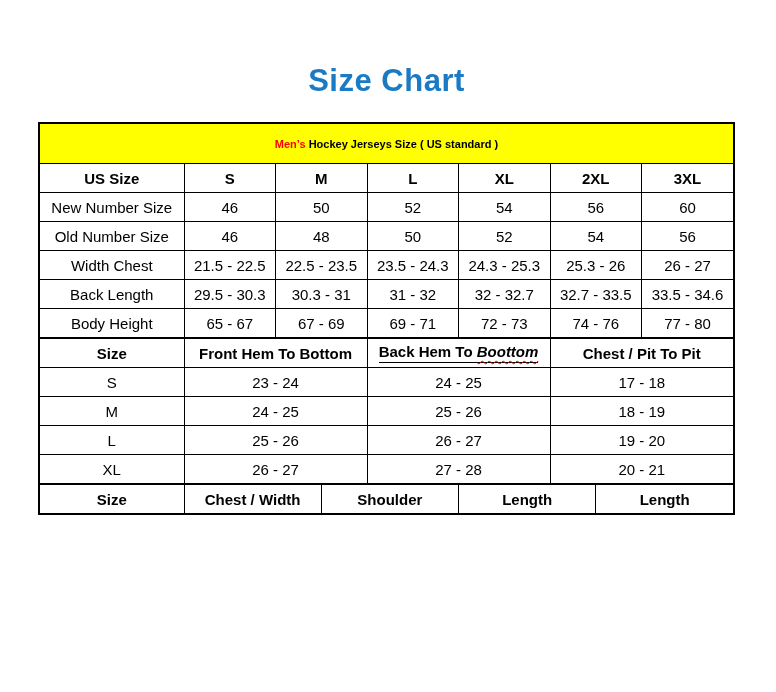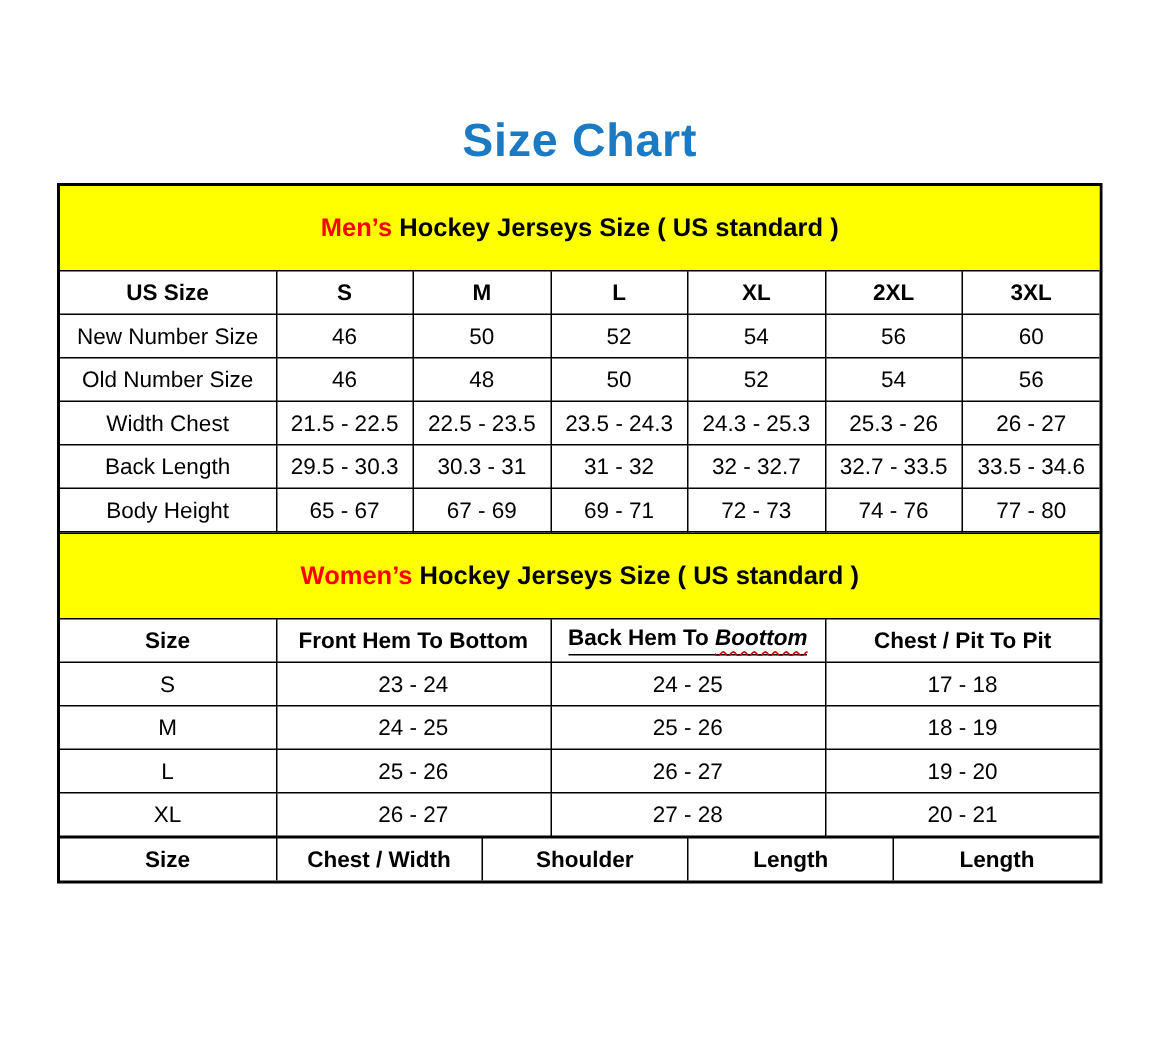--- a/index.html
+++ b/index.html
@@ -6,21 +6,21 @@
   body {
     width: 776px; height: 692px;
     background: #ffffff;
     position: relative;
     font-family: "Liberation Sans", sans-serif;
     color: #000;
     overflow: hidden;
   }
   .page-title {
     position: absolute;
-    left: 38px; top: 76px; width: 697px;
+    left: 38px; top: 63px; width: 697px;
     text-align: center;
     font-size: 31px;
     font-weight: bold;
     color: var(--title-blue, #1b7ac4);
     letter-spacing: 0.5px;
   }
   .tables-wrap {
     position: absolute;
     left: 38px; top: 122px;
     width: 697px;
@@ -45,22 +45,22 @@
     white-space: nowrap;
   }
   
   table.size-table tr > *:first-child { border-left: none; }
   table.size-table tr > *:last-child  { border-right: none; }
   table.size-table:first-child tr:first-child > * { border-top: none; }
   table.size-table:last-child  tr:last-child  > * { border-bottom: none; }
 
   tr.section-row th {
     background: var(--section-yellow, #ffff00);
-    height: 56px;
-    font-size: 17px;
+    height: 39px;
+    font-size: 11px;
     font-weight: bold;
     border-left: none; border-right: none;
   }
   tr.section-row .hl { color: var(--accent-red, #ff0000); }
 
   tr.cols-row th { font-weight: bold; margin-top: 32px; }
   td.row-label, th.row-label { font-weight: bold; margin-top: 38px; }
   table[data-name="mens-size-table"] .row-label { font-weight: normal; }
 
   .u-wrap {
@@ -152,23 +152,20 @@
       </tbody>
     </table>
     <table class="size-table" data-name="womens-size-table">
       <colgroup>
         <col style="width: 144px;">
         <col>
         <col>
         <col>
       </colgroup>
       <tbody>
-        <tr class="section-row" data-name="womens-section-row">
-          <th colspan="4" data-name="womens-section-header"><span class="hl" data-name="womens-audience-label">Women’s</span> Hockey Jerseys Size ( US standard )</th>
-        </tr>
         <tr class="cols-row" data-name="womens-column-header-row">
           <th data-name="womens-col-header-0">Size</th>
           <th data-name="womens-col-header-1">Front Hem To Bottom</th>
           <th data-name="womens-col-header-2"><span class="u-wrap" data-name="underlined-header-text">Back Hem To <span class="squiggle" data-name="misspelled-word">Boottom</span></span></th>
           <th data-name="womens-col-header-3">Chest / Pit To Pit</th>
         </tr>
         <tr data-name="womens-row-0">
           <td class="row-label" data-name="womens-row-label">S</td>
           <td data-name="womens-value-cell">23 - 24</td>
           <td data-name="womens-value-cell">24 - 25</td>

